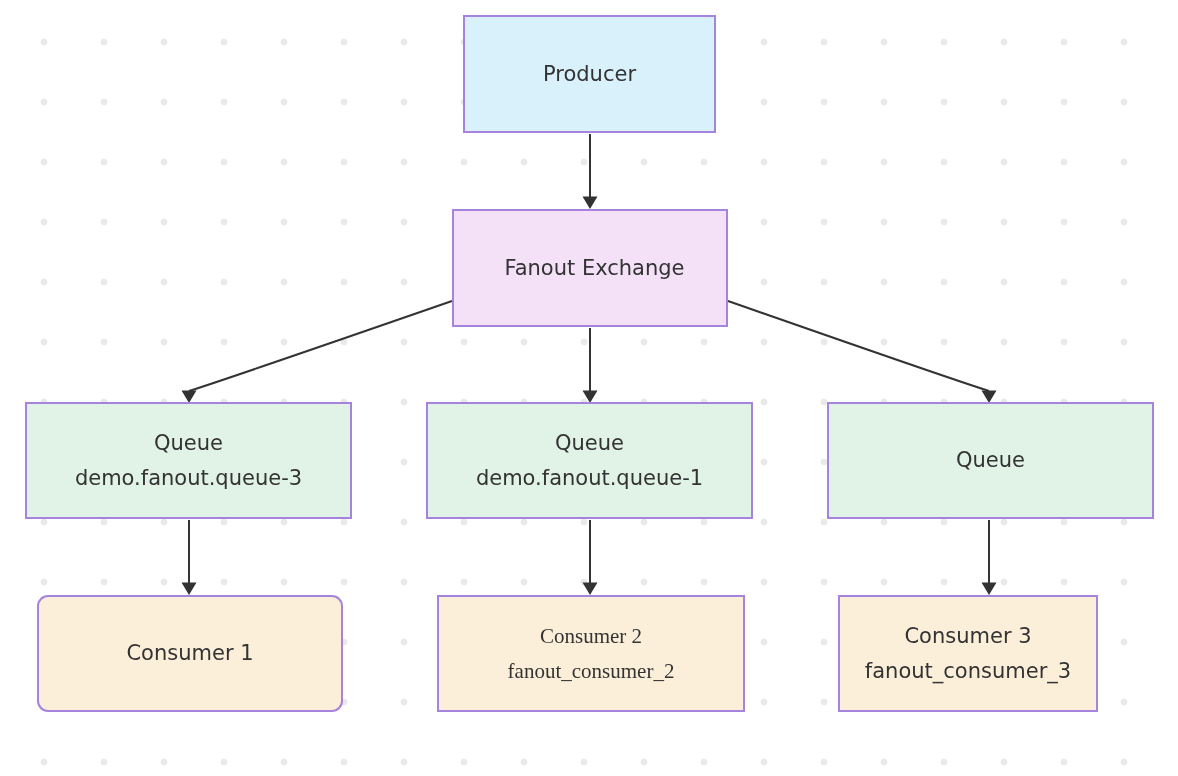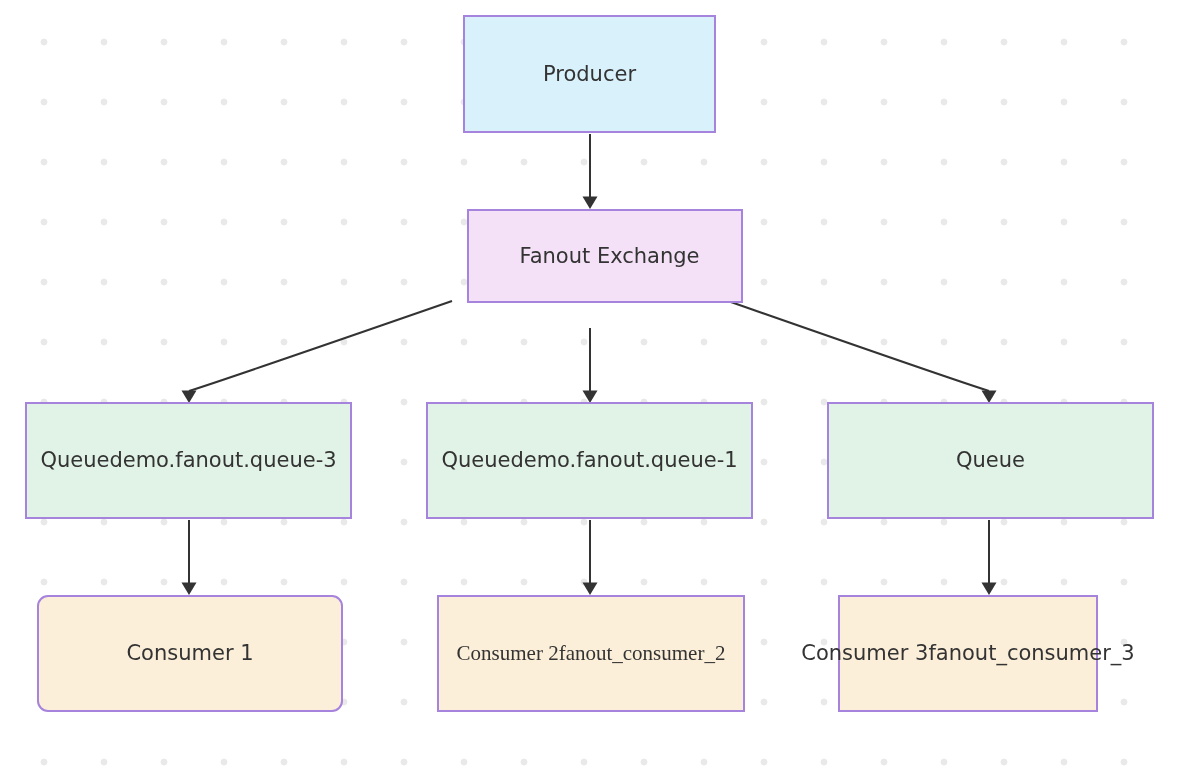--- a/index.html
+++ b/index.html
@@ -30,30 +30,30 @@
   }
   .arrowhead {
     fill: #333333;
     stroke: none;
   }
   .node {
     position: absolute;
     box-sizing: border-box;
     border: 2px solid #a683dc;
     display: flex;
-    flex-direction: row;
+    flex-direction: column;
     align-items: center;
     justify-content: center;
     text-align: center;
     color: #333333;
     font-size: 21px;
     line-height: 35px;
   }
   .node-producer  { background: #d9f1fb; left: 463px; top: 15px;  width: 253px; height: 118px; }
-  .node-exchange  { background: #f4e1f8; left: 467px; top: 209px; width: 276px; height: 94px; padding-left: 9px; }
+  .node-exchange  { background: #f4e1f8; left: 452px; top: 209px; width: 276px; height: 118px; padding-left: 9px; }
   .node-queue0    { background: #e1f2e6; left: 25px;  top: 402px; width: 327px; height: 117px; }
   .node-queue1    { background: #e1f2e6; left: 426px; top: 402px; width: 327px; height: 117px; }
   .node-queue2    { background: #e1f2e6; left: 827px; top: 402px; width: 327px; height: 117px; }
   .node-consumer1 { background: #fcefda; left: 37px;  top: 595px; width: 306px; height: 117px; border-radius: 11px; }
   .node-consumer2 { background: #fcefda; left: 437px; top: 595px; width: 308px; height: 117px; font-family: Liberation Serif, serif; }
   .node-consumer3 { background: #fcefda; left: 838px; top: 595px; width: 260px; height: 117px; }
   .node-title, .node-subtitle {
     white-space: nowrap;
   }
 </style>

